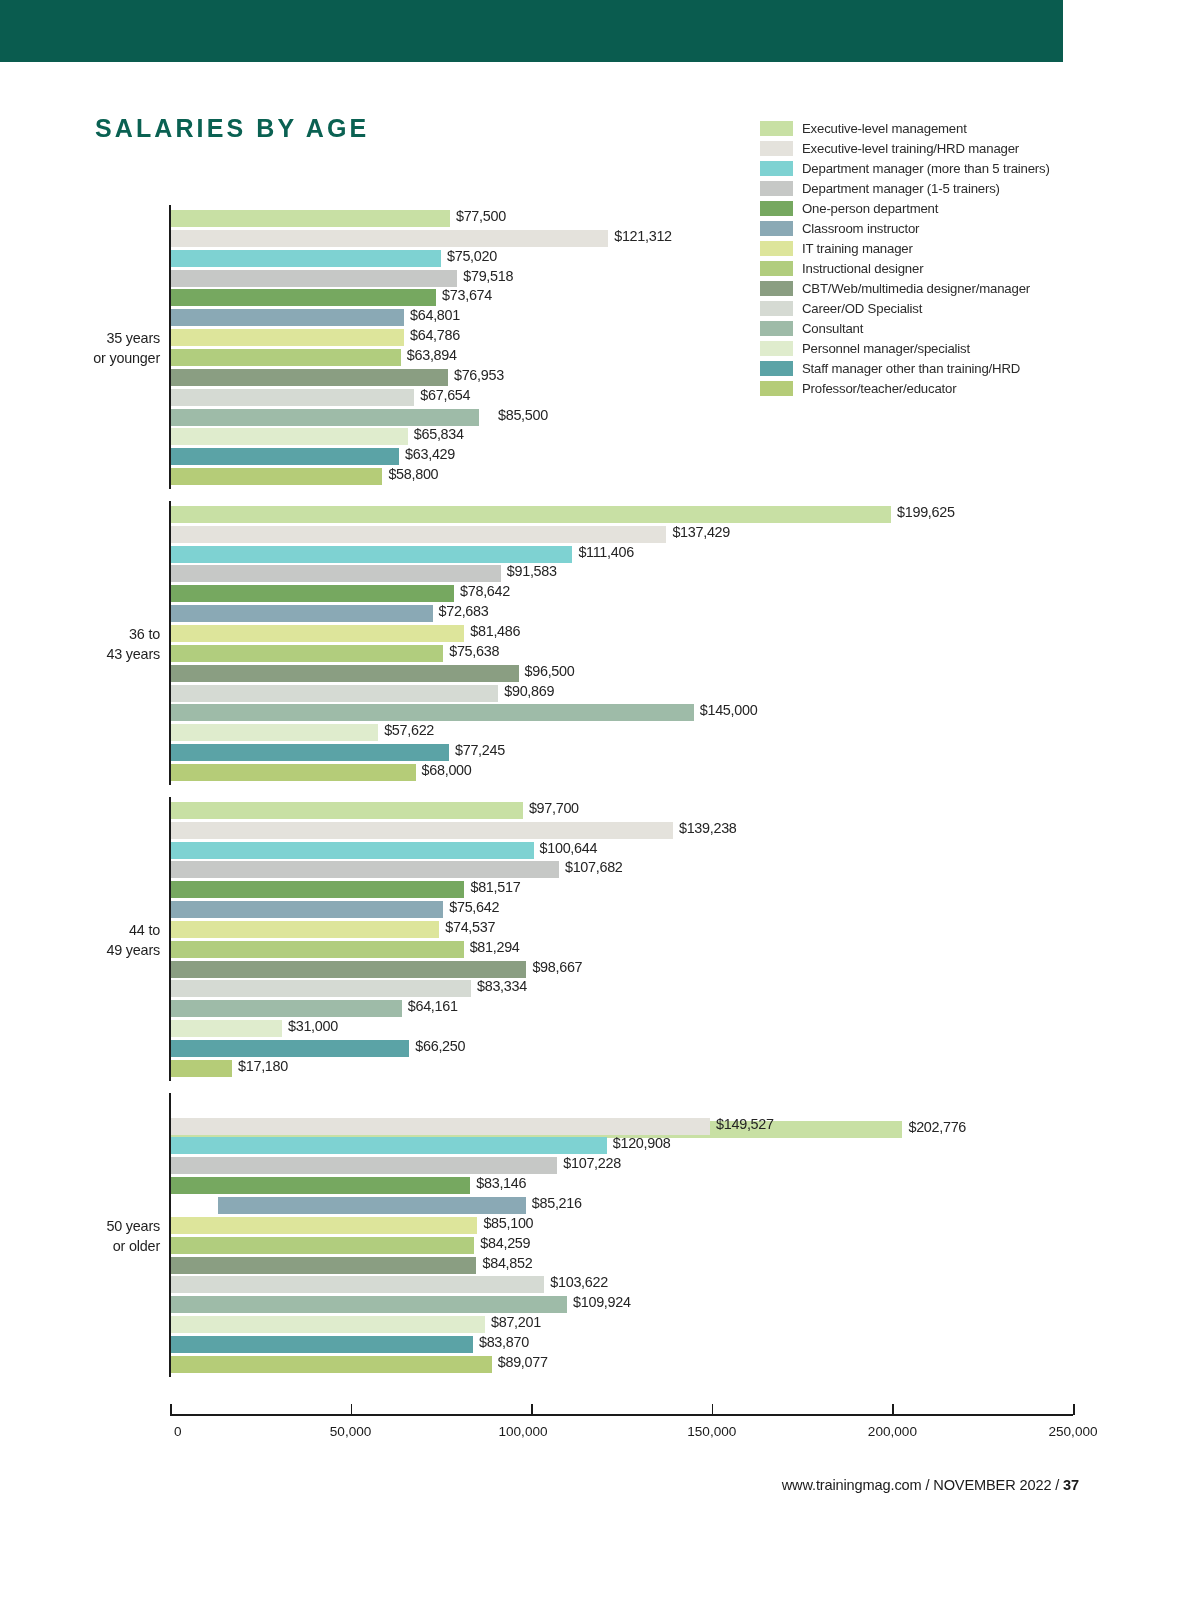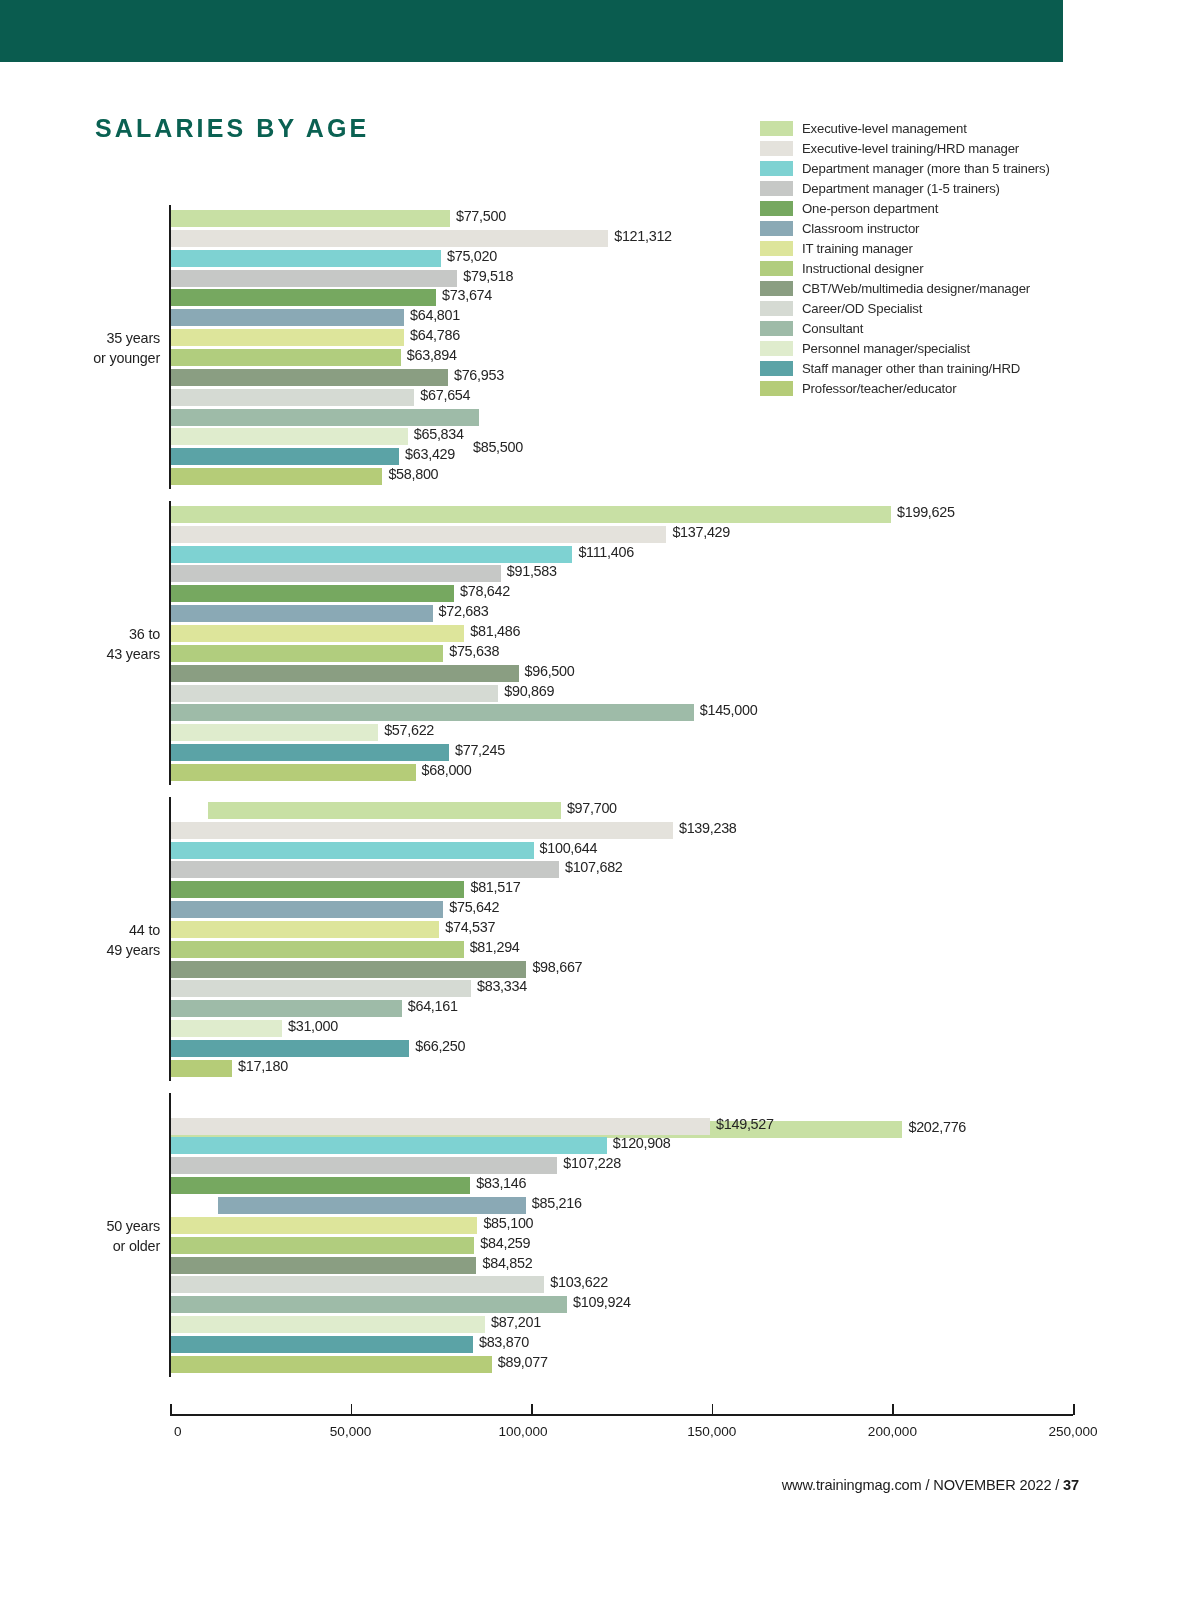--- a/index.html
+++ b/index.html
@@ -232,21 +232,21 @@
       <div class="bar-row" style="position: absolute; left: 0px; top: 158.8px; width: 903px;">
         <div class="bar" style="width: 277.954px; background: rgb(138, 158, 130);"></div>
         <div class="bar-value" style="left: 283.954px;">$76,953</div>
       </div>
       <div class="bar-row" style="position: absolute; left: 0px; top: 178.65px; width: 903px;">
         <div class="bar" style="width: 244.366px; background: rgb(213, 218, 211);"></div>
         <div class="bar-value" style="left: 250.366px;">$67,654</div>
       </div>
       <div class="bar-row" style="position: absolute; left: 0px; top: 198.5px; width: 903px;">
         <div class="bar" style="width: 308.826px; background: rgb(158, 187, 168);"></div>
-        <div class="bar-value" style="left: 303px; margin-top: 32px;">$85,500</div>
+        <div class="bar-value" style="left: 328px;">$85,500</div>
       </div>
       <div class="bar-row" style="position: absolute; left: 0px; top: 218.35px; width: 903px;">
         <div class="bar" style="width: 237.792px; background: rgb(223, 236, 205);"></div>
         <div class="bar-value" style="left: 243.792px;">$65,834</div>
       </div>
       <div class="bar-row" style="position: absolute; left: 0px; top: 238.2px; width: 903px;">
         <div class="bar" style="width: 229.106px; background: rgb(91, 163, 166);"></div>
         <div class="bar-value" style="left: 235.106px;">$63,429</div>
       </div>
       <div class="bar-row" style="position: absolute; left: 0px; top: 258.05px; width: 903px;">
@@ -302,21 +302,21 @@
         <div class="bar-value" style="left: 214.131px;">$57,622</div>
       </div>
       <div class="bar-row" style="position: absolute; left: 0px; top: 534.1px; width: 903px;">
         <div class="bar" style="width: 279.009px; background: rgb(91, 163, 166);"></div>
         <div class="bar-value" style="left: 285.009px;">$77,245</div>
       </div>
       <div class="bar-row" style="position: absolute; left: 0px; top: 553.95px; width: 903px;">
         <div class="bar" style="width: 245.616px; background: rgb(181, 204, 120);"></div>
         <div class="bar-value" style="left: 251.616px;">$68,000</div>
       </div>
-      <div class="bar-row" style="position: absolute; left: 0px; top: 591.8px; width: 903px; margin-left: 38px;">
+      <div class="bar-row" style="position: absolute; left: 0px; top: 591.8px; width: 903px;">
         <div class="bar" style="width: 352.892px; background: rgb(200, 224, 164);"></div>
         <div class="bar-value" style="left: 358.892px;">$97,700</div>
       </div>
       <div class="bar-row" style="position: absolute; left: 0px; top: 611.65px; width: 903px;">
         <div class="bar" style="width: 502.928px; background: rgb(228, 226, 220);"></div>
         <div class="bar-value" style="left: 508.928px;">$139,238</div>
       </div>
       <div class="bar-row" style="position: absolute; left: 0px; top: 631.5px; width: 903px;">
         <div class="bar" style="width: 363.526px; background: rgb(126, 210, 210);"></div>
         <div class="bar-value" style="left: 369.526px;">$100,644</div>

